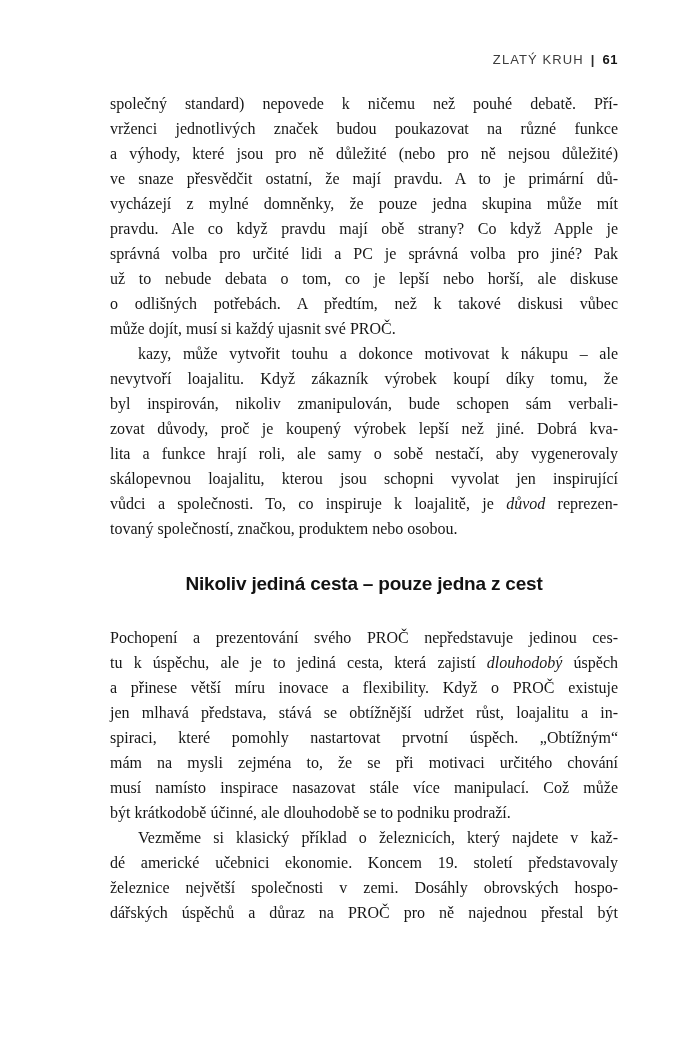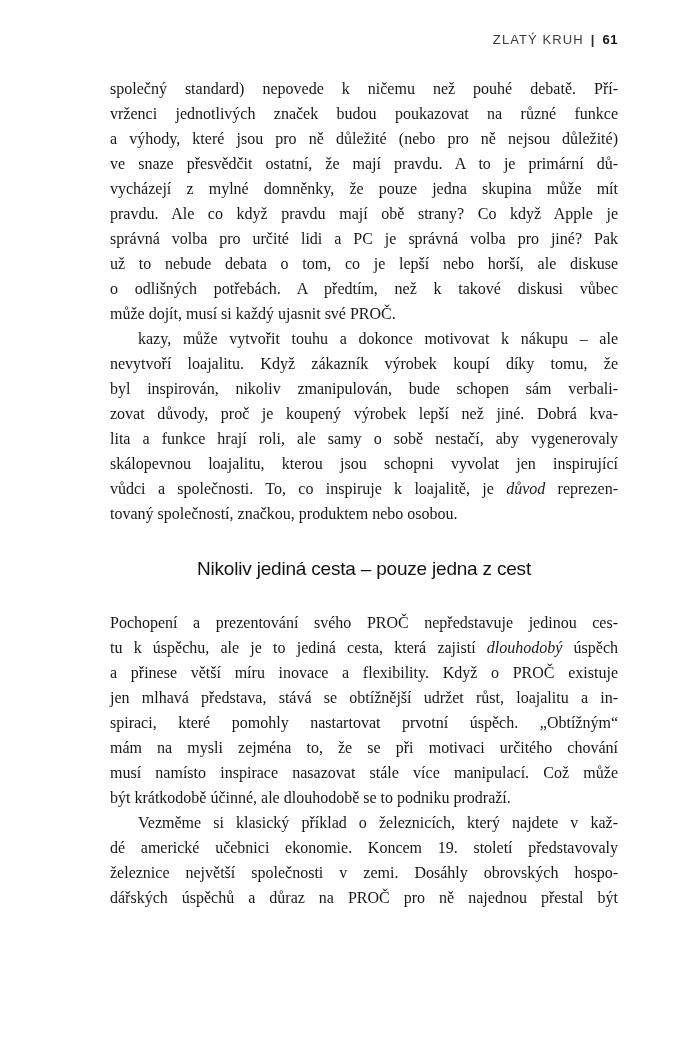--- a/index.html
+++ b/index.html
@@ -11,21 +11,21 @@
     position: relative;
     width: 700px;
     height: 1052px;
     background: #ffffff;
     overflow: hidden;
     font-family: "Liberation Serif", serif;
   }
   
   .running-header {
     position: absolute;
-    top: 32px;
+    top: 52px;
     left: 110px;
     width: 508px;
     text-align: right;
     font-family: "Liberation Sans", sans-serif;
     font-size: 13px;
     line-height: 16px;
     color: #3c3c3c;
     letter-spacing: 1.1px;
   }
   .running-header .separator {
@@ -34,21 +34,21 @@
     color: #2a2a2a;
   }
   .running-header .page-number {
     font-weight: 700;
     color: #141414;
     letter-spacing: 0.5px;
   }
   
   .text-block {
     position: absolute;
-    top: 76px;
+    top: 91px;
     left: 110px;
     width: 508px;
     font-family: "Liberation Serif", serif;
     font-size: 16px;
     line-height: 25px;
     color: #161616;
   }
   .paragraph { margin: 0; }
   .line {
     text-align: justify;
@@ -60,21 +60,21 @@
     -moz-text-align-last: left;
   }
   .paragraph.indent .line:first-child {
     padding-left: 28px;
   }
   .line em {
   }
   
   .section-heading {
     font-family: "Liberation Sans", sans-serif;
-    font-weight: 400;
+    font-weight: 700;
     font-size: 19px;
     line-height: 26px;
     color: #121212;
     margin: 30px 0 28px 0;
     letter-spacing: -0.2px;
     text-align-last: center;
     -moz-text-align-last: center;
   }
 </style>
 </head>

